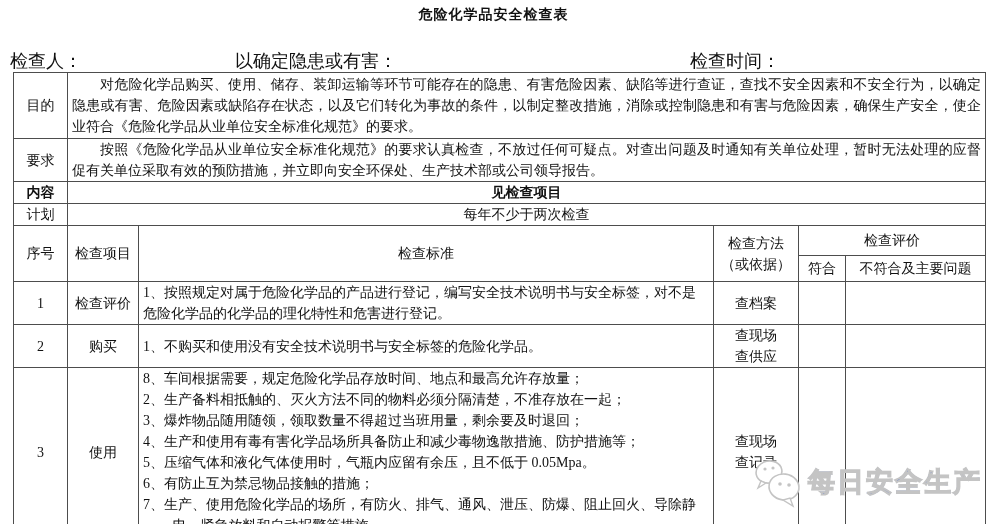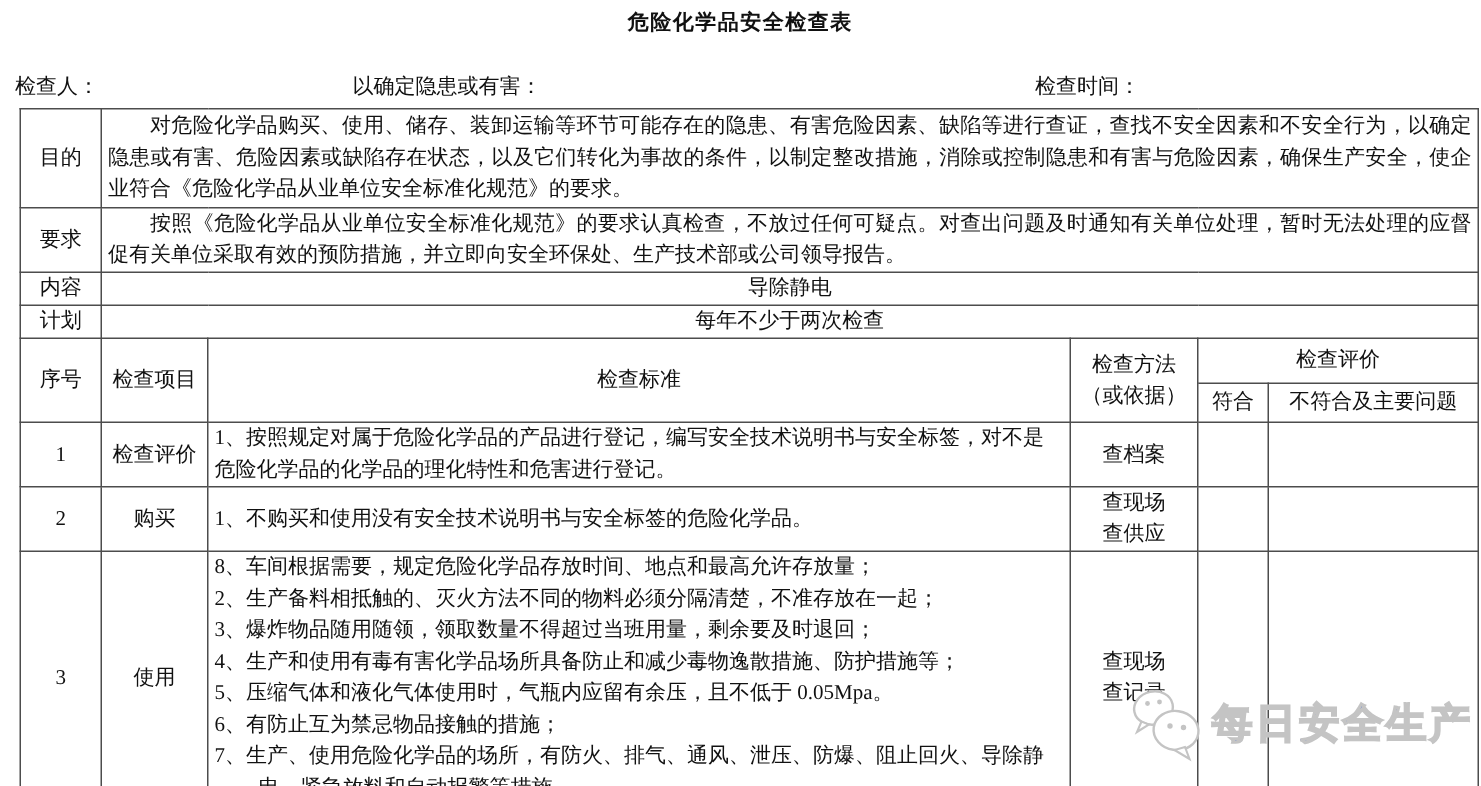--- a/index.html
+++ b/index.html
@@ -5,42 +5,42 @@
   * { margin: 0; padding: 0; box-sizing: border-box; }
   html, body { width: 987px; height: 524px; background: #ffffff; overflow: hidden; }
   body { font-family: "Liberation Serif", "DejaVu Serif", serif; color: #111; }
   .page { position: relative; width: 987px; height: 524px; background: #fff; }
 
   .title {
     position: absolute; top: 6px; left: 0; width: 100%;
     text-align: center; font-size: 14px; font-weight: 700; letter-spacing: 1px;
   }
 
-  .info-row { position: absolute; top: 49px; left: 0; width: 100%; height: 18px; font-size: 14px; }
+  .info-row { position: absolute; top: 49px; left: 0; width: 100%; height: 18px; font-size: 18px; }
   .info-row .inspector { position: absolute; left: 10px; }
   .info-row .unit      { position: absolute; left: 235px; }
   .info-row .time      { position: absolute; left: 690px; }
 
   table.main {
     position: absolute; top: 72px; left: 13px;
     width: 972px; table-layout: fixed; border-collapse: collapse;
     font-size: 14px; line-height: 21px;
   }
   table.main td {
     border: 1px solid #4d4d4d; vertical-align: middle;
     overflow: hidden; padding: 0 4px;
   }
   td.lbl { text-align: center; }
   td.meta-text { padding: 1px 8px; margin-top: 10px; }
   td.just { text-align: justify; text-indent: 2em; }
   td.ctr  { text-align: center; text-indent: 0; }
 
   tr.r-purpose { height: 66px; }
   tr.r-require { height: 42px; }
-  tr.r-content { height: 19px; }
+  tr.r-content { height: 19px; font-weight: bold; }
   tr.r-plan    { height: 19px; }
   tr.r-head1   { height: 30px; }
   tr.r-head2   { height: 26px; }
   tr.row-1 { height: 41px; }
   tr.row-2 { height: 41px; }
   tr.row-3 { height: 167px; }
 
   td.hcell { text-align: center; }
   td.method-h div { text-align: center; }
 
@@ -88,21 +88,21 @@
         <tr class="r-purpose">
       <td class="lbl">目的</td>
       <td class="meta-text just" colspan="5">对危险化学品购买、使用、储存、装卸运输等环节可能存在的隐患、有害危险因素、缺陷等进行查证，查找不安全因素和不安全行为，以确定隐患或有害、危险因素或缺陷存在状态，以及它们转化为事故的条件，以制定整改措施，消除或控制隐患和有害与危险因素，确保生产安全，使企业符合《危险化学品从业单位安全标准化规范》的要求。</td>
     </tr>
     <tr class="r-require">
       <td class="lbl">要求</td>
       <td class="meta-text just" colspan="5">按照《危险化学品从业单位安全标准化规范》的要求认真检查，不放过任何可疑点。对查出问题及时通知有关单位处理，暂时无法处理的应督促有关单位采取有效的预防措施，并立即向安全环保处、生产技术部或公司领导报告。</td>
     </tr>
     <tr class="r-content">
       <td class="lbl">内容</td>
-      <td class="meta-text ctr" colspan="5">导除静电</td>
+      <td class="meta-text ctr" colspan="5">见检查项目</td>
     </tr>
     <tr class="r-plan">
       <td class="lbl">计划</td>
       <td class="meta-text ctr" colspan="5">每年不少于两次检查</td>
     </tr>
 
     <tr class="r-head1">
       <td class="hcell" rowspan="2">序号</td>
       <td class="hcell" rowspan="2">检查项目</td>
       <td class="hcell" rowspan="2">检查标准</td>

